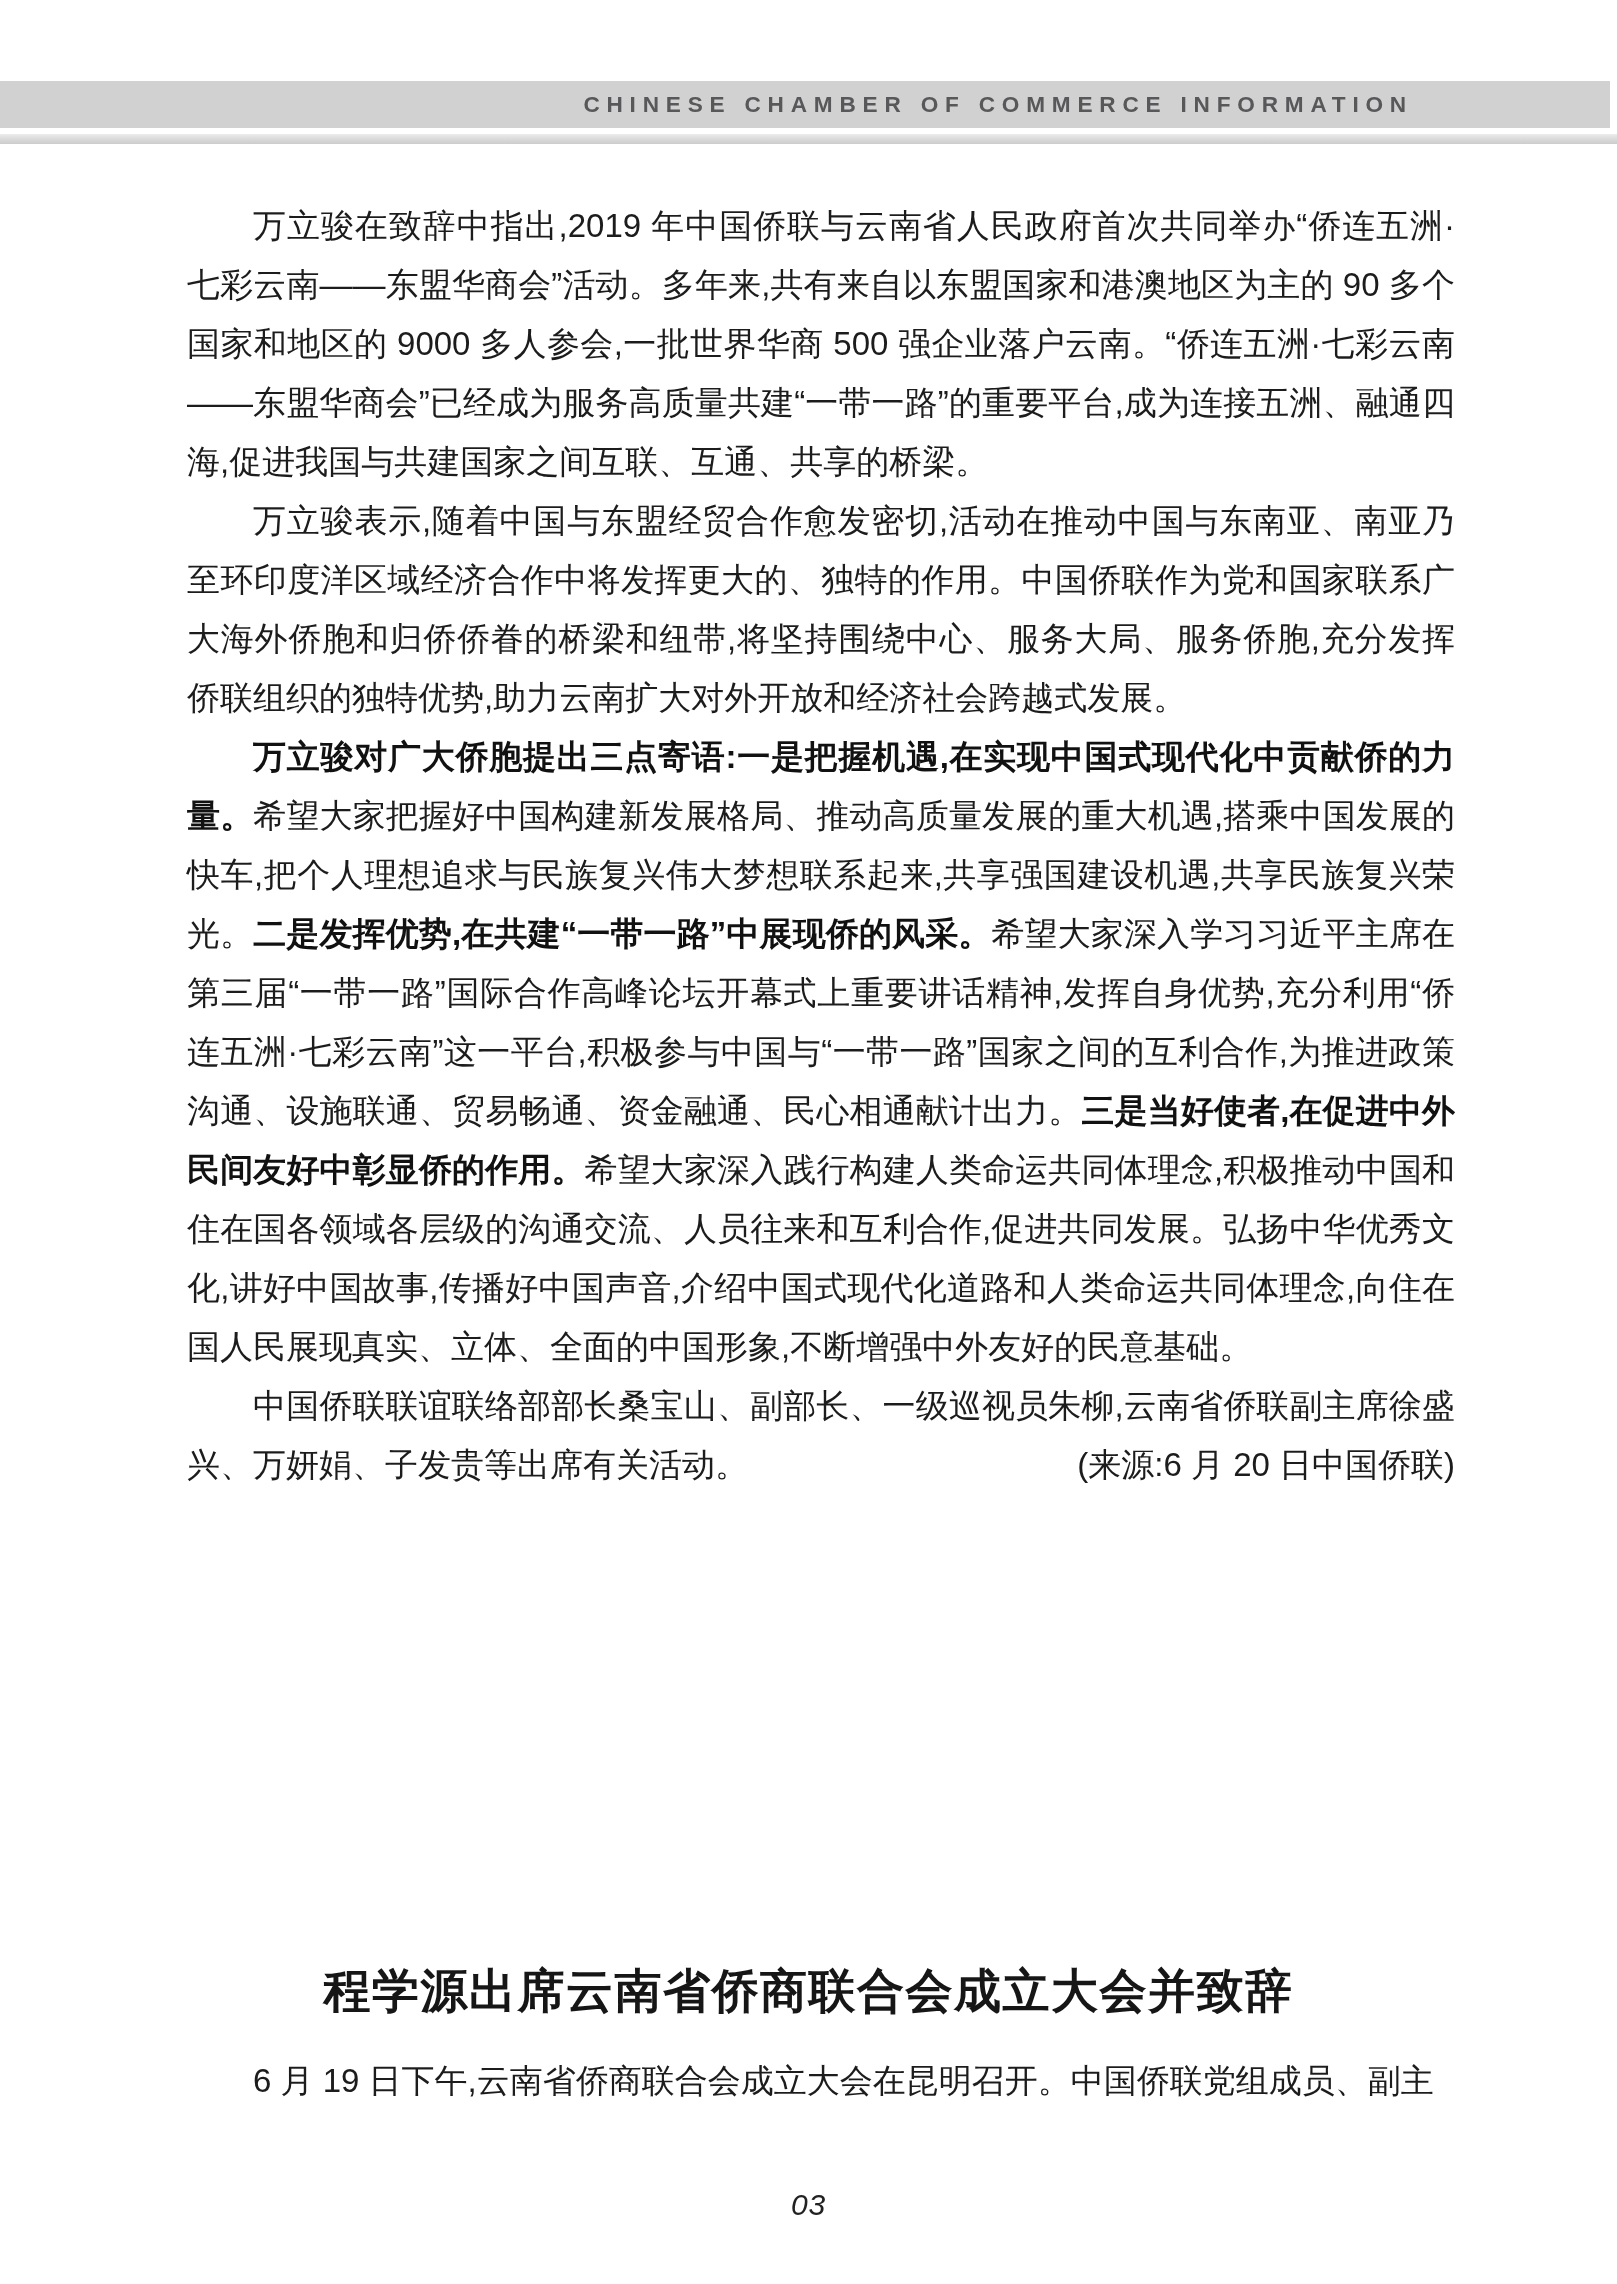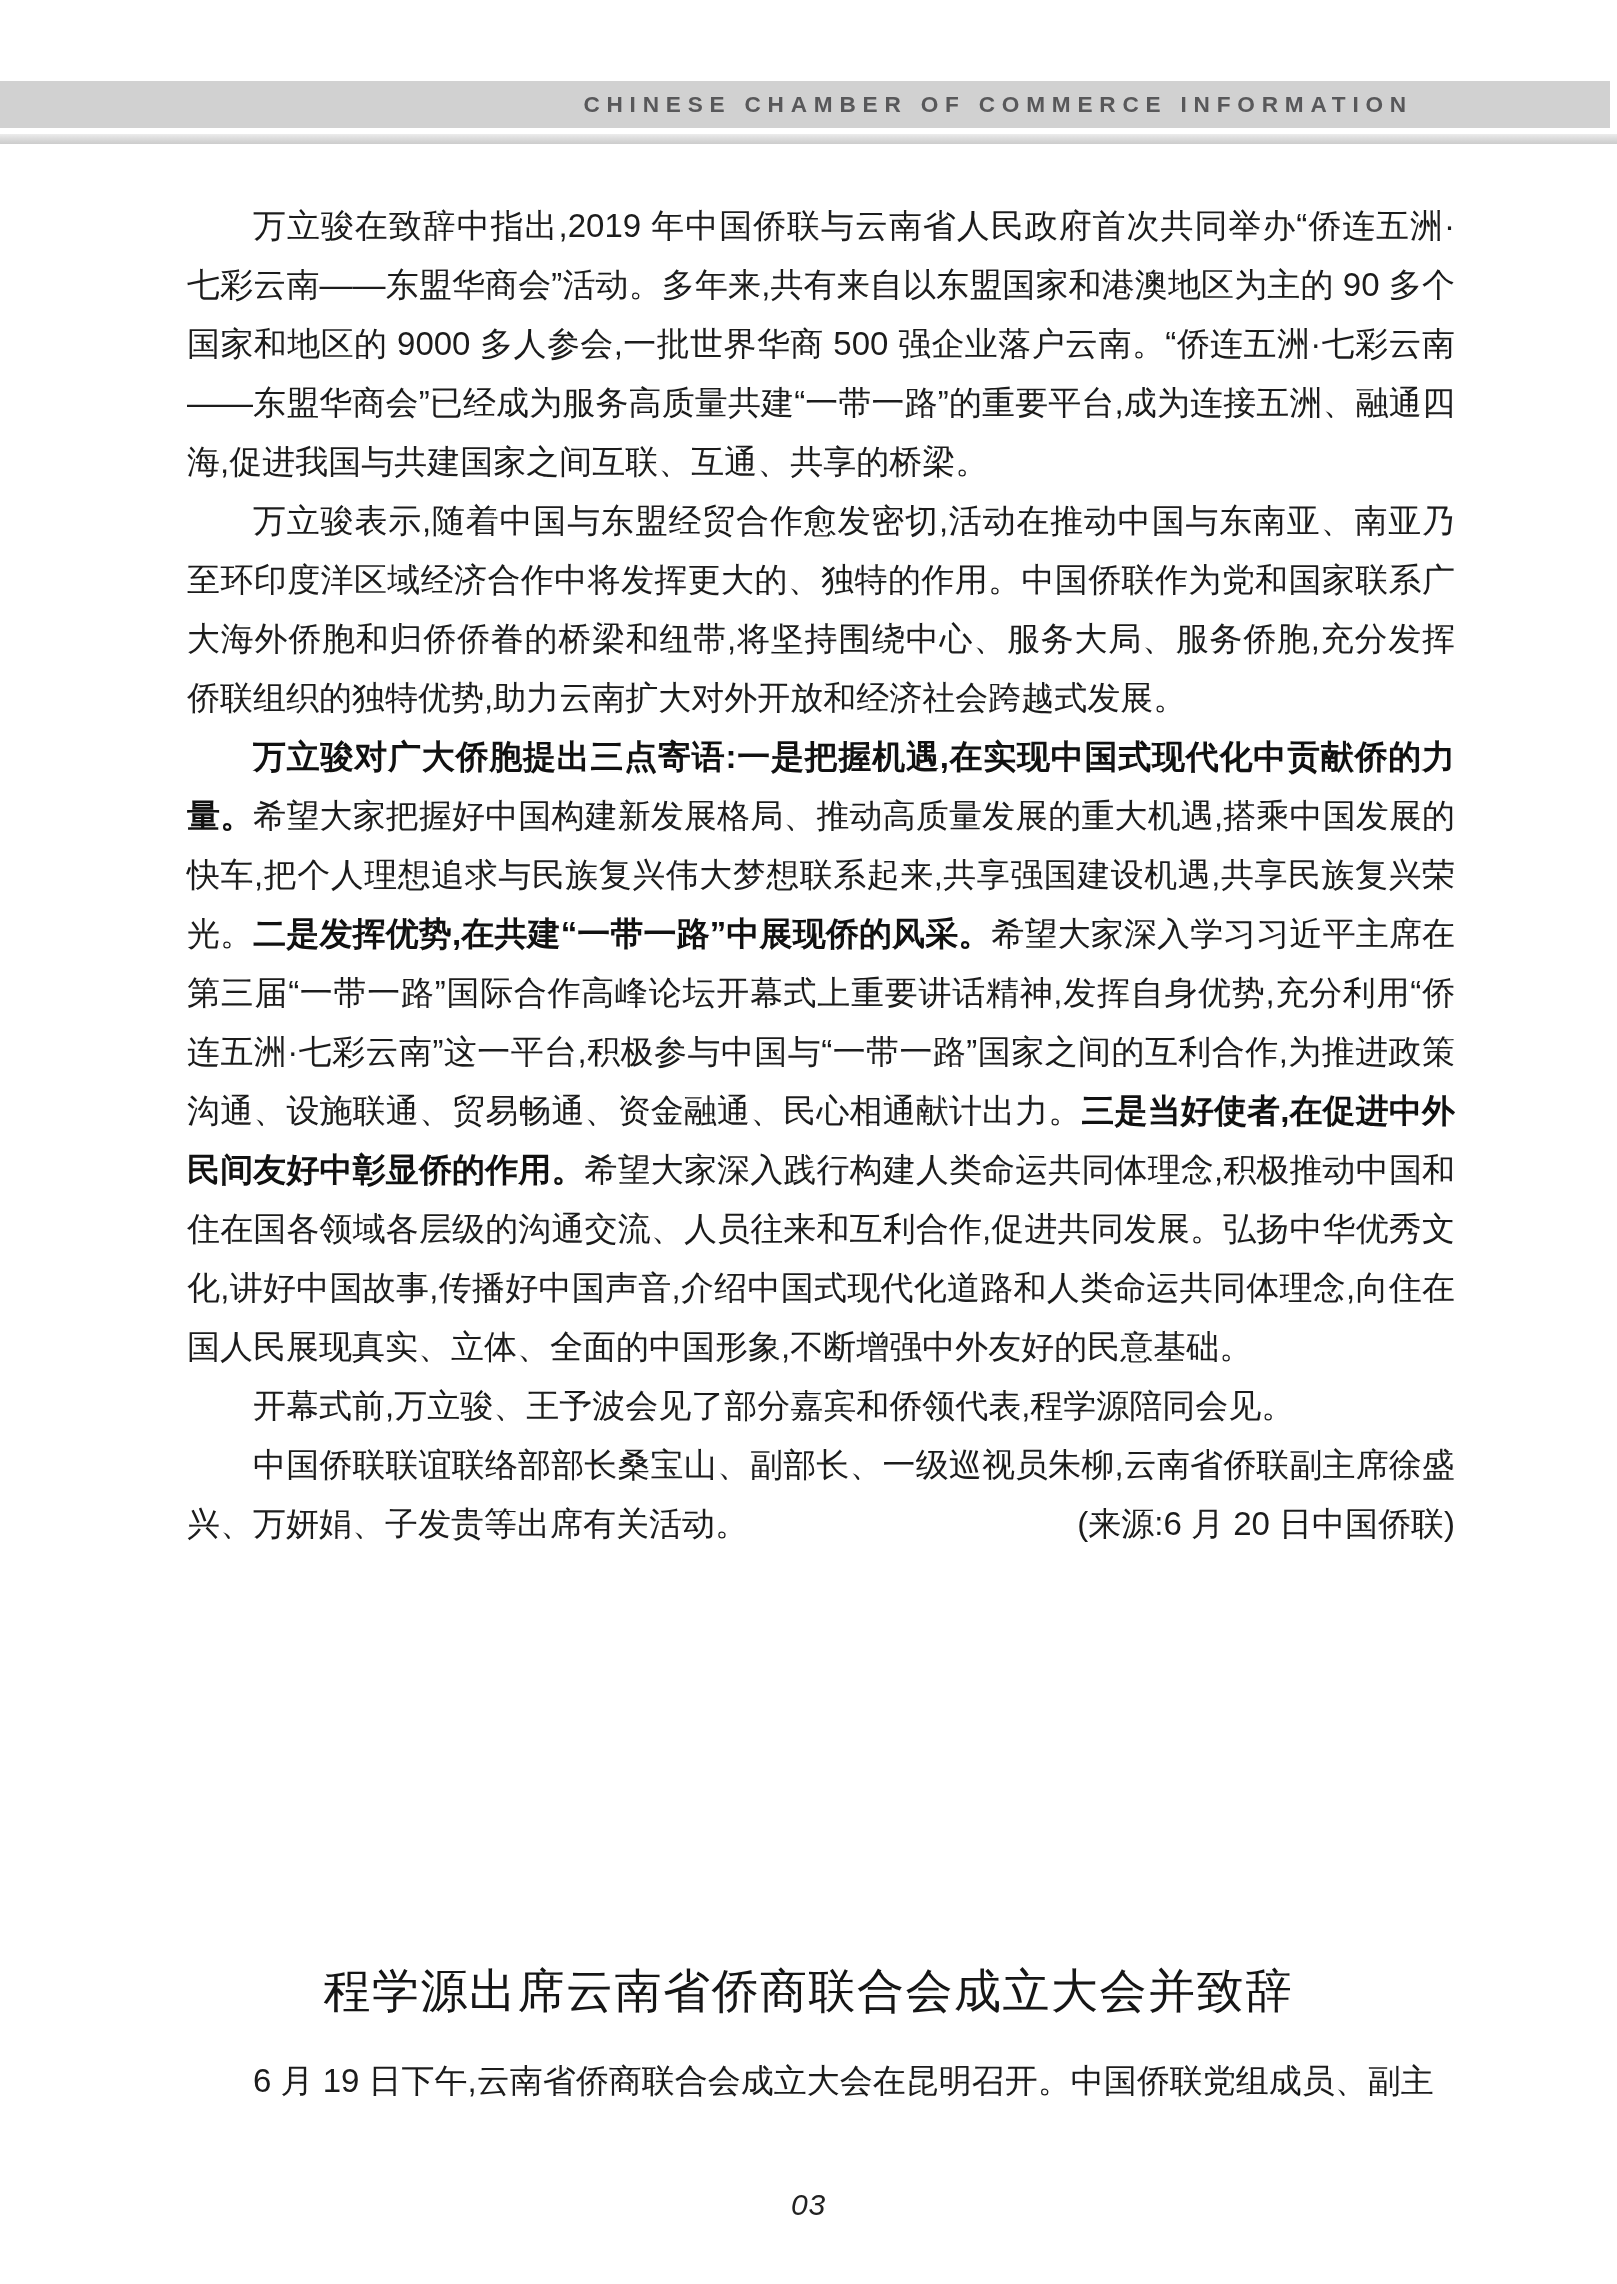--- a/index.html
+++ b/index.html
@@ -39,21 +39,21 @@
     text-indent: 2em;
     color: #1c1c1c;
   }
   .article p.no-indent { text-indent: 0; }
   .article .bold { font-weight: 700; color: #111111; }
   .source-note { float: right; font-weight: 400; }
   
   .section-title {
     position: absolute; left: 0; top: 1965px; width: 1617px;
     text-align: center;
-    font-size: 47px; line-height: 51px; font-weight: 400;
+    font-size: 47px; line-height: 51px; font-weight: 700;
     color: #161616; letter-spacing: 1.5px;
   }
   
   .article-next {
     position: absolute; left: 187px; top: 2051px; width: 1268px;
   }
   .article-next p {
     margin: 0; font-size: 33px; line-height: 59px;
     text-align: justify; text-indent: 2em; color: #1c1c1c;
     overflow: hidden; max-height: 59px;
@@ -70,21 +70,20 @@
 
 <div class="banner">
   <span class="banner-text">CHINESE CHAMBER OF COMMERCE INFORMATION</span>
 </div>
 <div class="banner-stripe"></div>
 
 <div class="article">
     <p><span>万立骏在致辞中指出,2019 年中国侨联与云南省人民政府首次共同举办“侨连五洲·七彩云南——东盟华商会”活动。多年来,共有来自以东盟国家和港澳地区为主的 90 多个国家和地区的 9000 多人参会,一批世界华商 500 强企业落户云南。“侨连五洲·七彩云南——东盟华商会”已经成为服务高质量共建“一带一路”的重要平台,成为连接五洲、融通四海,促进我国与共建国家之间互联、互通、共享的桥梁。</span></p>
     <p><span>万立骏表示,随着中国与东盟经贸合作愈发密切,活动在推动中国与东南亚、南亚乃至环印度洋区域经济合作中将发挥更大的、独特的作用。中国侨联作为党和国家联系广大海外侨胞和归侨侨眷的桥梁和纽带,将坚持围绕中心、服务大局、服务侨胞,充分发挥侨联组织的独特优势,助力云南扩大对外开放和经济社会跨越式发展。</span></p>
     <p><span class="bold">万立骏对广大侨胞提出三点寄语:一是把握机遇,在实现中国式现代化中贡献侨的力量。</span><span>希望大家把握好中国构建新发展格局、推动高质量发展的重大机遇,搭乘中国发展的快车,把个人理想追求与民族复兴伟大梦想联系起来,共享强国建设机遇,共享民族复兴荣光。</span><span class="bold">二是发挥优势,在共建“一带一路”中展现侨的风采。</span><span>希望大家深入学习习近平主席在第三届“一带一路”国际合作高峰论坛开幕式上重要讲话精神,发挥自身优势,充分利用“侨连五洲·七彩云南”这一平台,积极参与中国与“一带一路”国家之间的互利合作,为推进政策沟通、设施联通、贸易畅通、资金融通、民心相通献计出力。</span><span class="bold">三是当好使者,在促进中外民间友好中彰显侨的作用。</span><span>希望大家深入践行构建人类命运共同体理念,积极推动中国和住在国各领域各层级的沟通交流、人员往来和互利合作,促进共同发展。弘扬中华优秀文化,讲好中国故事,传播好中国声音,介绍中国式现代化道路和人类命运共同体理念,向住在国人民展现真实、立体、全面的中国形象,不断增强中外友好的民意基础。</span></p>
-    <p><span>开幕式前,万立骏、王予波会见了部分嘉宾和侨领代表,程学源陪同会见。</span></p>
     <p><span>中国侨联联谊联络部部长桑宝山、副部长、一级巡视员朱柳,云南省侨联副主席徐盛兴、万妍娟、子发贵等出席有关活动。</span><span class="source-note">(来源:6 月 20 日中国侨联)</span></p>
   </div>
 
 <div class="section-title">程学源出席云南省侨商联合会成立大会并致辞</div>
 
 <div class="article-next">
   <p>6 月 19 日下午,云南省侨商联合会成立大会在昆明召开。中国侨联党组成员、副主</p>
 </div>
 
 <div class="page-number">03</div>

